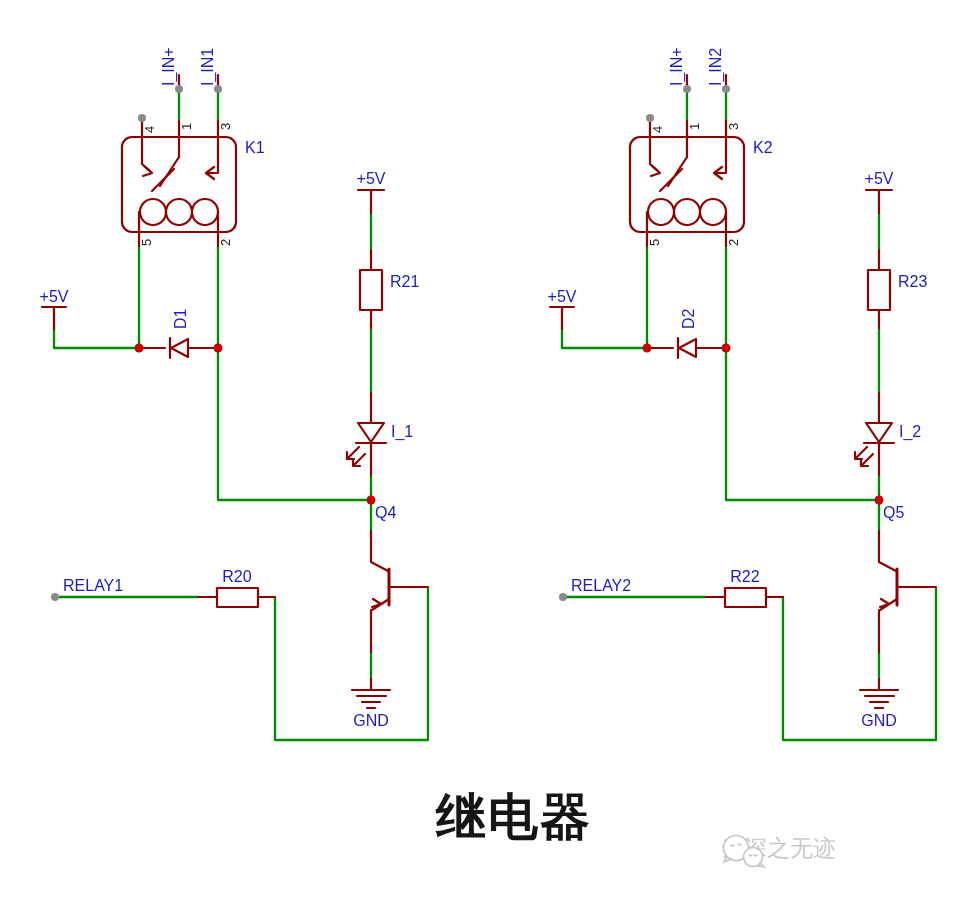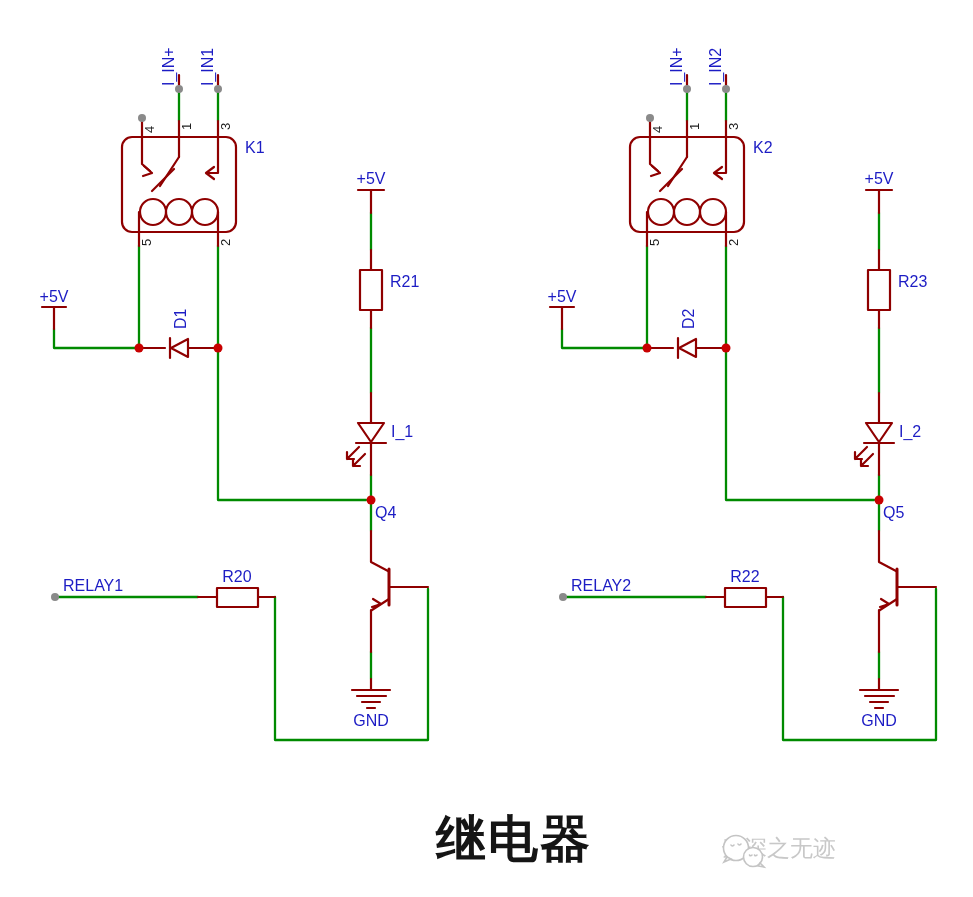--- a/index.html
+++ b/index.html
@@ -2,21 +2,21 @@
 <html><head>
 <meta charset="utf-8">
 <style>
   html,body{margin:0;padding:0;}
   body{width:973px;height:897px;position:relative;background:#ffffff;overflow:hidden;
        font-family:"Liberation Sans",sans-serif;}
   svg{position:absolute;left:0;top:0;}
   text{font-family:"Liberation Sans",sans-serif;}
   .netlabel{fill:#1c1cc4;font-size:16px;}
   .pinnum{fill:#1c1c1c;font-size:13px;}
-  .caption{position:absolute;left:436px;top:806px;font-size:50px;font-weight:700;
+  .caption{position:absolute;left:436px;top:784px;font-size:50px;font-weight:700;
            color:#151515;letter-spacing:2px;white-space:nowrap;}
   .watermark{position:absolute;left:721px;top:833px;display:flex;align-items:center;
              gap:6px;color:#c8c8c8;font-size:23px;white-space:nowrap;}
 </style>
 </head>
 <body>
 
 <svg width="973" height="897" viewBox="0 0 973 897">
   <defs></defs>
 

